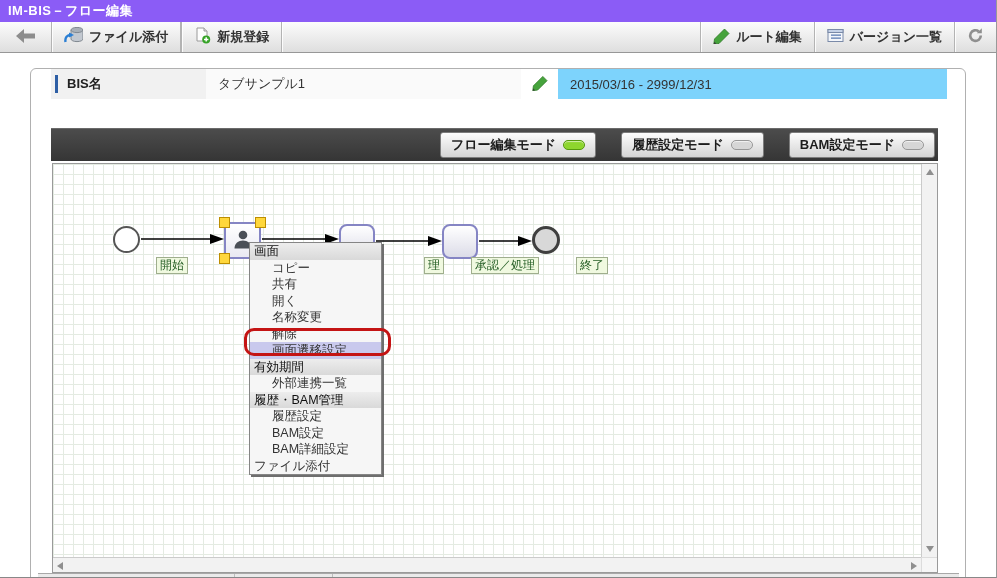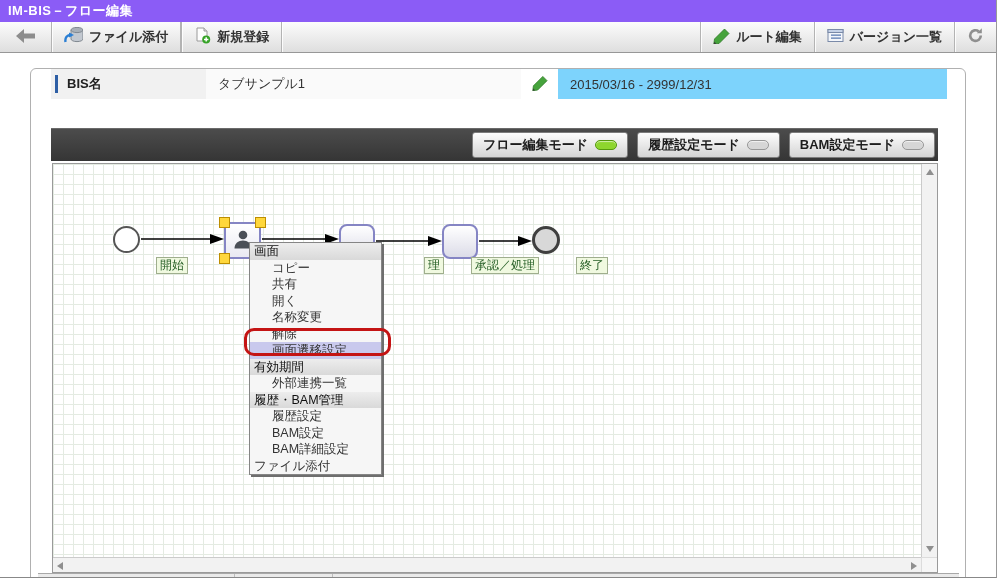--- a/index.html
+++ b/index.html
@@ -32,21 +32,21 @@
   .blue-bar { width:3px; height:18px; background:#2e5fa5; margin:0 9px 0 4px; }
   .cell-value { background:#7dd3fc; display:flex; align-items:center; padding-left:12px;
                 font-size:13px; color:#333; }
   .v1 { width:315px; background:#fafafa; }
   .pencil-area { width:37px; display:flex; align-items:center; justify-content:center; background:#fff; }
   .v2 { flex:1; }
 
   
   .mode-bar { position:absolute; left:20px; top:59px; width:887px; height:33px;
               background:linear-gradient(#4c4c4c,#353535); border-top:1px solid #6a6a6a;
-              display:flex; justify-content:flex-end; align-items:center; gap:9px; padding-right:3px; }
+              display:flex; justify-content:flex-end; align-items:center; gap:25px; padding-right:3px; }
   .mode-btn { display:inline-flex; align-items:center; height:26px; padding:0 10px;
               background:linear-gradient(#fdfdfd,#d4d4d4); border:1px solid #7d7d7d; border-radius:3px;
               font-family:inherit; font-size:13px; font-weight:bold; color:#1d1d1d; cursor:pointer; }
   .led { width:22px; height:10px; border-radius:5px; margin-left:7px; }
   .led.on  { background:#8ed62e; border:1px solid #569a0e; box-shadow:inset 0 1px 1px rgba(255,255,255,.6); }
   .led.off { background:#d6d6d6; border:1px solid #979797; box-shadow:inset 0 1px 1px rgba(255,255,255,.7); }
 
   
   .canvas { position:absolute; left:21px; top:94px; width:886px; height:410px;
             border:1px solid #9a9a9a; background-color:#fff; overflow:hidden;

